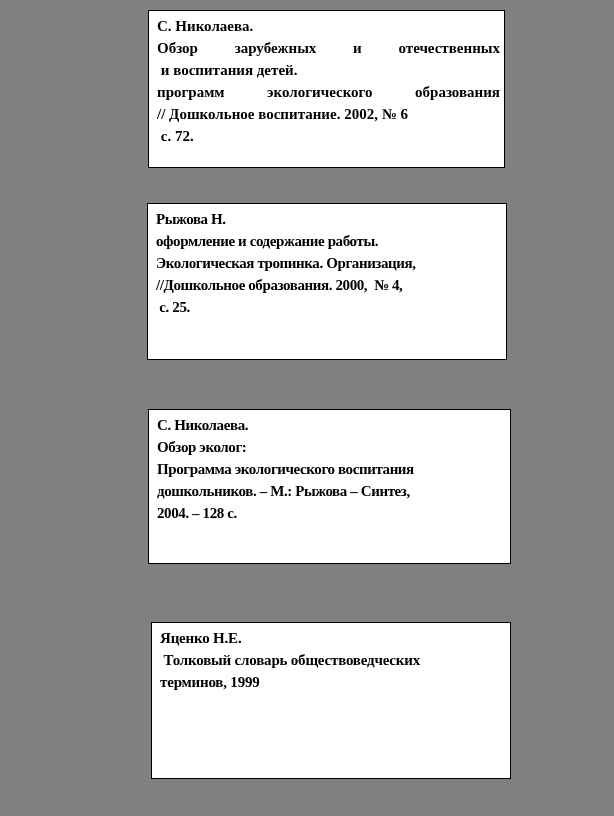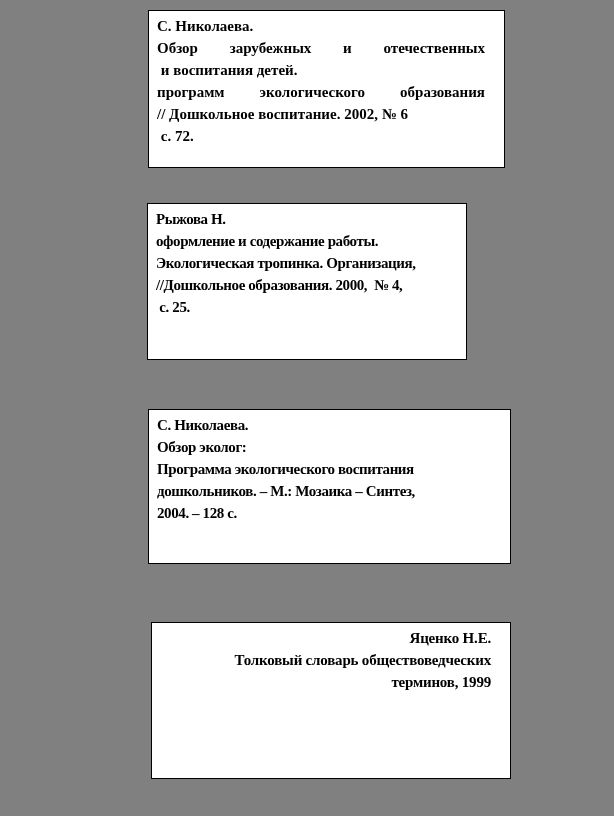--- a/index.html
+++ b/index.html
@@ -20,35 +20,35 @@
   }
   .card {
     position: absolute;
     box-sizing: border-box;
     background: #ffffff;
     border: 1.5px solid #000000;
     color: #000000;
     font-weight: bold;
     font-size: 15px;
     line-height: 22px;
-    padding: 4px 19px 0 8px;
+    padding: 4px 4px 0 8px;
     overflow: hidden;
   }
   .card .line {
     white-space: pre;           
   }
   .card .line.justify {
     white-space: pre-wrap;
     text-align: justify;
     text-align-last: justify;   
   }
   #card-1 { left: 148px; top: 10px;  width: 357px; height: 158px; }
-  #card-2 { left: 147px; top: 203px; width: 320px; height: 157px; letter-spacing: -0.4px; }
+  #card-2 { left: 147px; top: 203px; width: 360px; height: 157px; letter-spacing: -0.4px; }
   #card-3 { left: 148px; top: 409px; width: 363px; height: 155px; letter-spacing: -0.4px; }
-  #card-4 { left: 151px; top: 622px; width: 360px; height: 157px; letter-spacing: -0.2px; text-align: right; }
+  #card-4 { left: 151px; top: 622px; width: 360px; height: 157px; letter-spacing: -0.2px; }
 </style>
 </head>
 <body>
 
 <div class="page">
 
   <div class="card" id="card-1">
     <div class="line">С. Николаева.</div>
     <div class="line justify">Обзор зарубежных и отечественных</div>
     <div class="line"> и воспитания детей.</div>
@@ -62,21 +62,21 @@
     <div class="line">оформление и содержание работы.</div>
     <div class="line">Экологическая тропинка. Организация,</div>
     <div class="line">//Дошкольное образования. 2000,  № 4,</div>
     <div class="line"> с. 25.</div>
   </div>
 
   <div class="card" id="card-3">
     <div class="line">С. Николаева.</div>
     <div class="line">Обзор эколог:</div>
     <div class="line">Программа экологического воспитания</div>
-    <div class="line">дошкольников. – М.: Мозаика – Синтез,</div>
+    <div class="line">дошкольников. – М.: Рыжова – Синтез,</div>
     <div class="line">2004. – 128 с.</div>
   </div>
 
   <div class="card" id="card-4">
     <div class="line">Яценко Н.Е.</div>
     <div class="line"> Толковый словарь обществоведческих</div>
     <div class="line">терминов, 1999</div>
   </div>
 
 </div>

